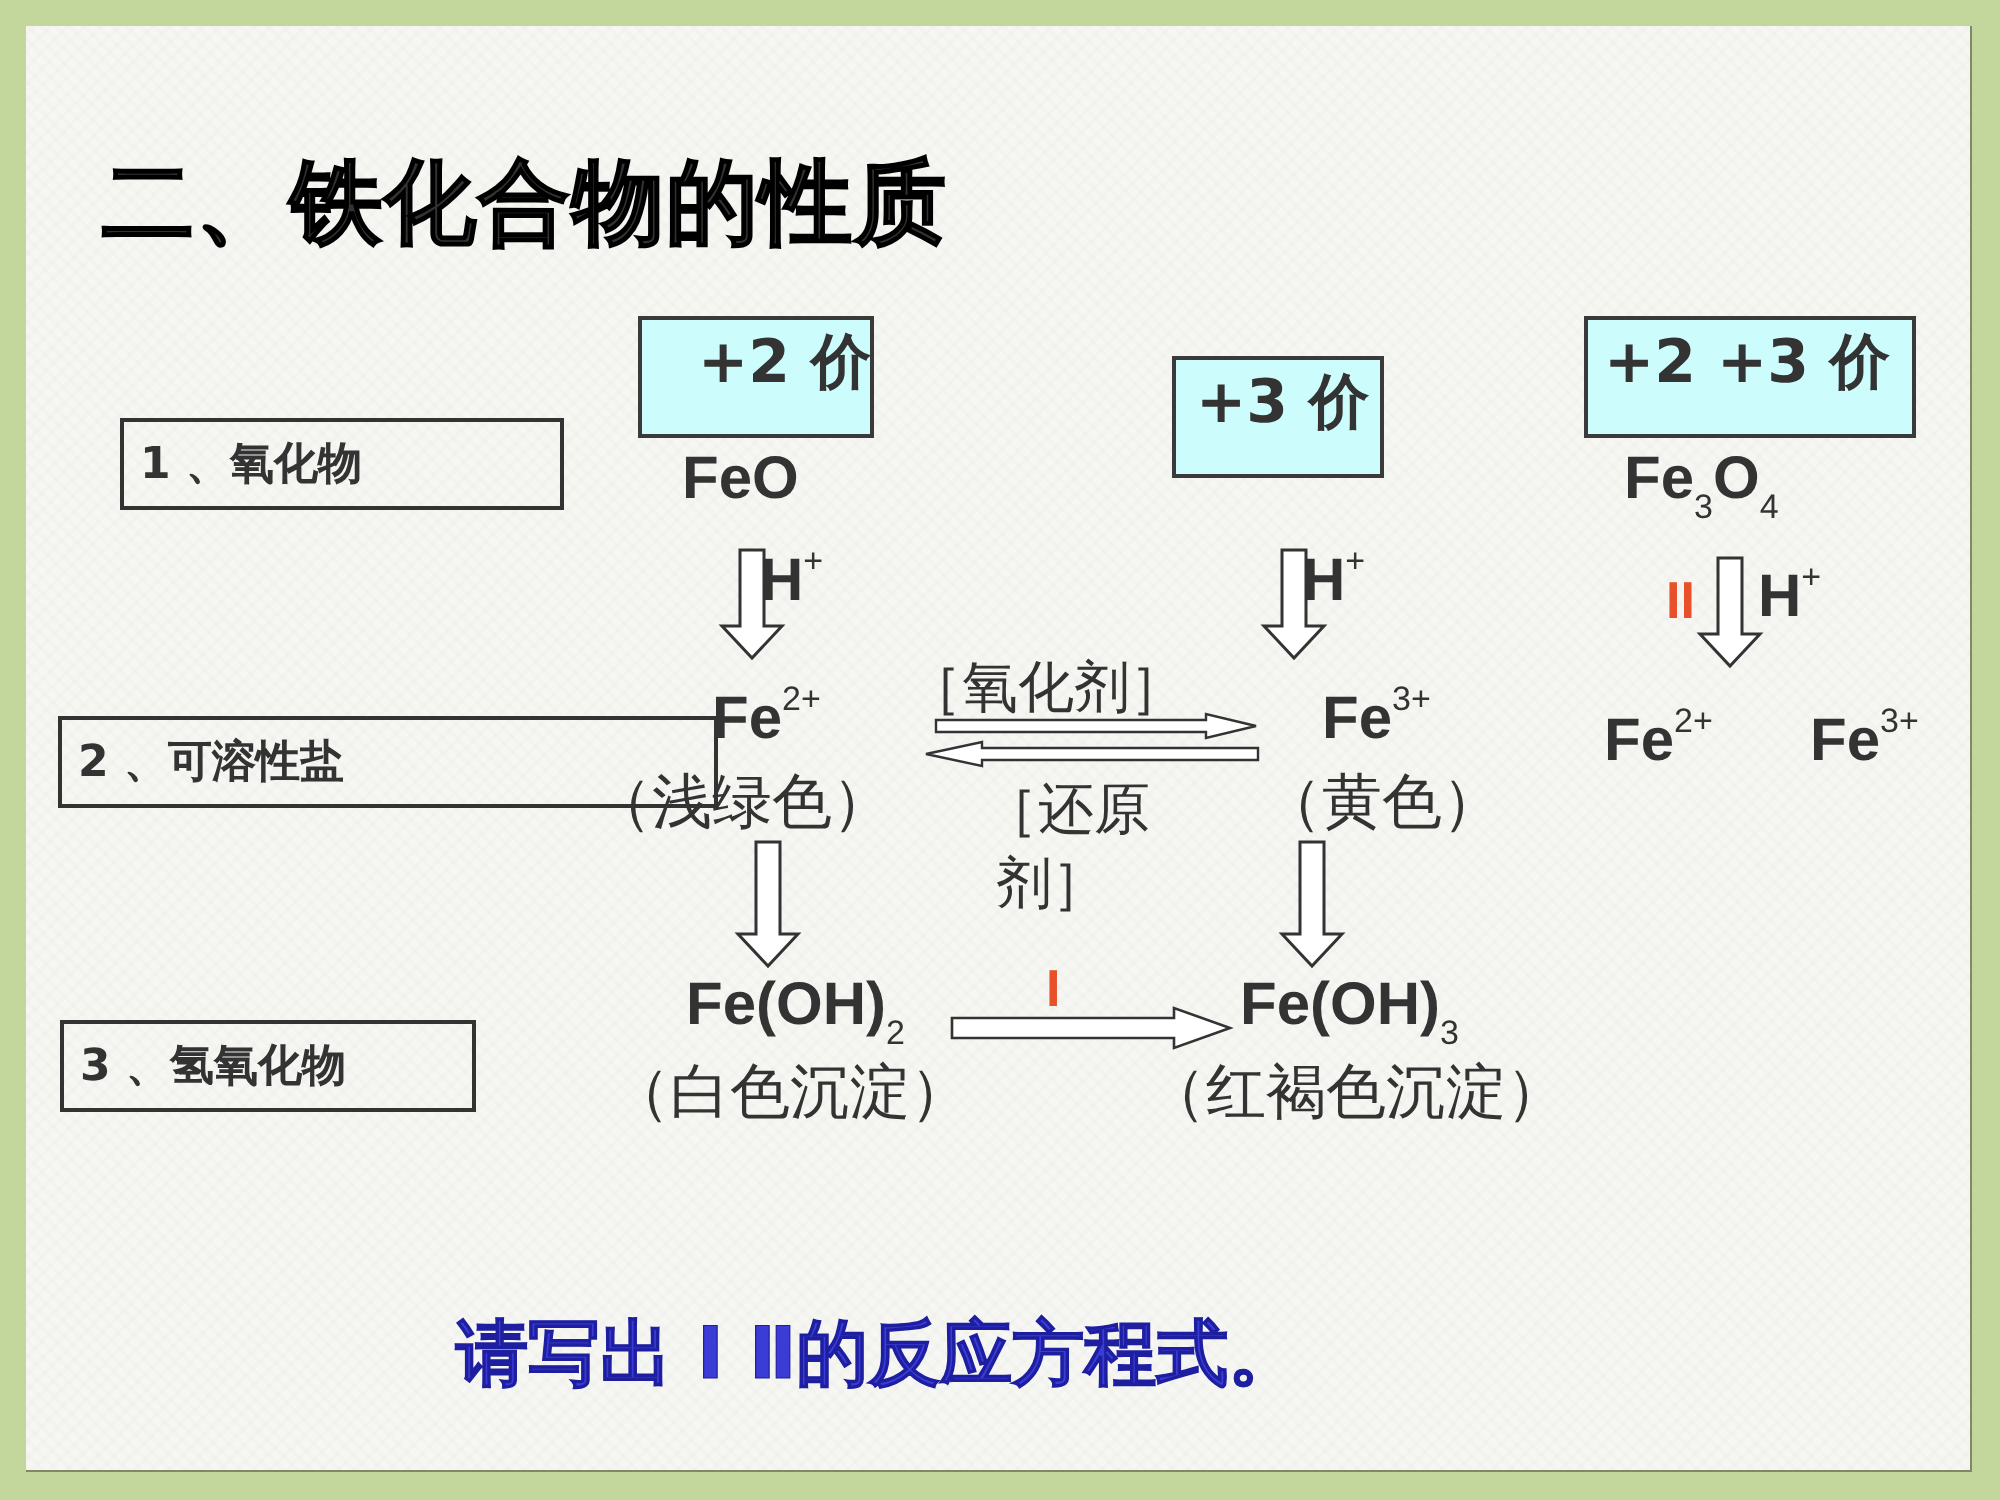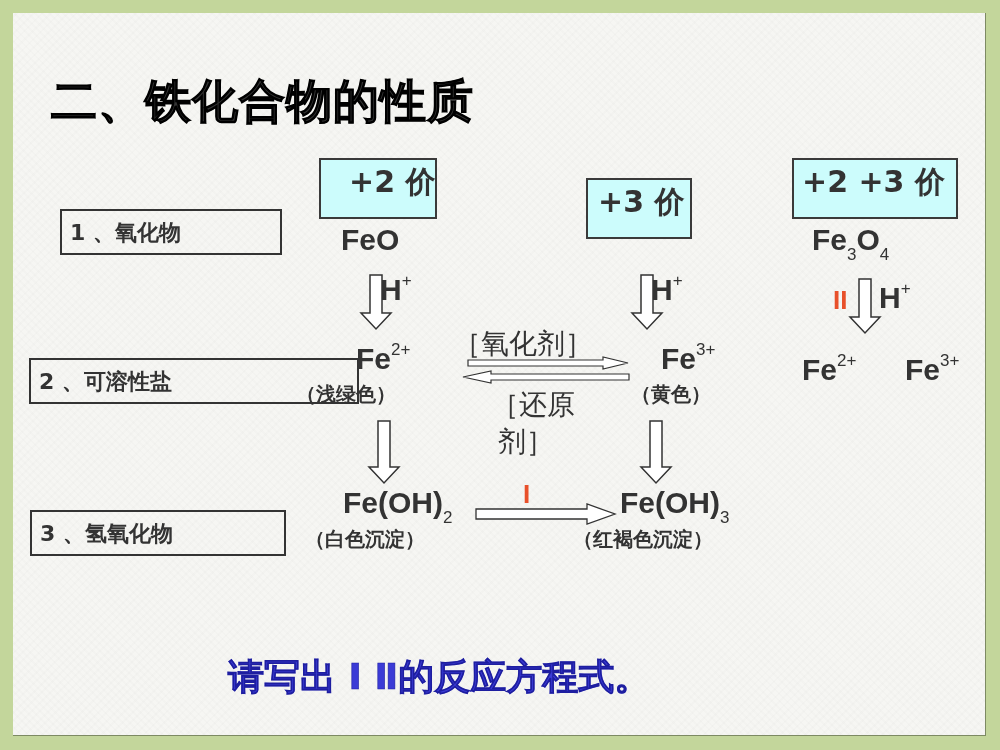--- a/index.html
+++ b/index.html
@@ -13,40 +13,40 @@
   .title{left:38px;top:58px;font-size:46px;font-weight:bold;letter-spacing:1px;color:#333;
          -webkit-text-stroke:1px #000;}
   .vbox{border:2px solid #3a3a3a;background:#ccfcfc;font-size:30px;font-weight:bold;height:61px;
         line-height:44px;color:#333;box-sizing:border-box;}
   .cat{border:2px solid #333;font-size:22px;font-weight:bold;height:46px;line-height:44px;
        box-sizing:border-box;padding:0 8px;color:#333;}
   .f{font-size:30px;font-weight:bold;color:#333;font-family:"Liberation Sans","DejaVu Sans",sans-serif;}
   .f sub,.f sup{font-size:17px;font-weight:normal;}
   .f sub{vertical-align:-10px;}
   .f sup{vertical-align:14px;}
-  .cn{font-size:20px;font-weight:bold;color:#333;}
+  .cn{font-size:30px;font-weight:normal;color:#333;}
   .cn-sm{font-size:28px;font-weight:normal;color:#333;}
   .red{color:#e8502a;font-size:26px;font-weight:bold;font-family:"Liberation Sans",sans-serif;}
   .blue{color:#3b3bd6;font-size:36px;font-weight:bold;-webkit-text-stroke:0.6px #1e1ea0;}
   svg{position:absolute;overflow:visible;}
 </style>
 </head>
 <body>
 
 <div class="panel">
 
   <div class="abs title">二、铁化合物的性质</div>
 
   <div class="abs vbox" style="left:306px;top:145px;width:118px;padding-left:28px;">+2 价</div>
   <div class="abs vbox" style="left:573px;top:145px;width:106px;padding-left:10px;margin-top:20px;">+3 价</div>
   <div class="abs vbox" style="left:779px;top:145px;width:166px;padding-left:8px;">+2  +3 价</div>
 
   <div class="abs cat" style="left:47px;top:196px;width:222px;">1 、氧化物</div>
   <div class="abs cat" style="left:16px;top:345px;width:330px;">2 、可溶性盐</div>
-  <div class="abs cat" style="left:17px;top:497px;width:256px;">3 、氢氧化物</div>
+  <div class="abs cat" style="left:17px;top:497px;width:208px;">3 、氢氧化物</div>
 
   <div class="abs f" style="left:328px;top:210px;">FeO</div>
   <div class="abs f" style="left:799px;top:210px;"><span>Fe</span><sub>3</sub><span>O</span><sub>4</sub></div>
 
   <svg style="left:347px;top:262px;" width="34" height="56">
       <polygon points="10,0 22,0 22,38 31,38 16,54 1,38 10,38" fill="#fff" stroke="#333" stroke-width="1.5"></polygon>
     </svg>
   <div class="abs f" style="left:367px;top:258px;"><span>H</span><sup>+</sup></div>
 
   <svg style="left:618px;top:262px;" width="34" height="56">

